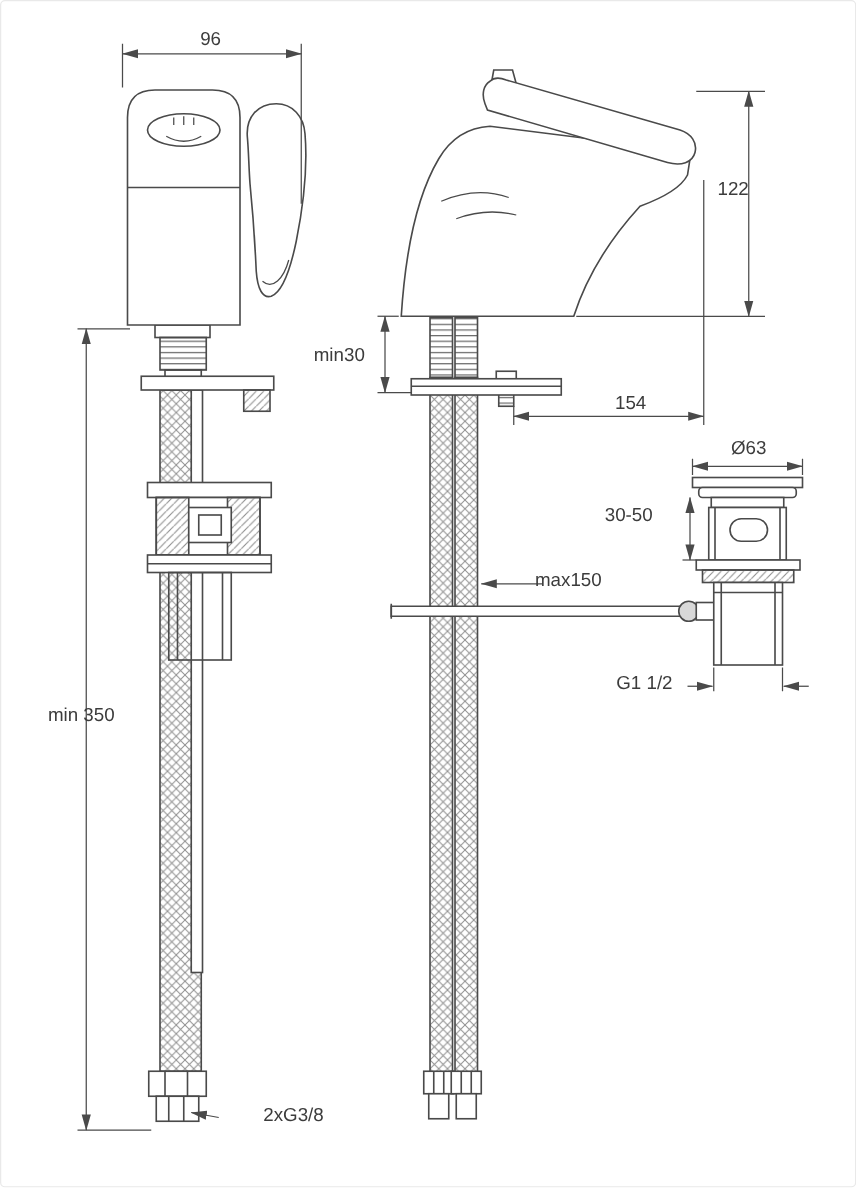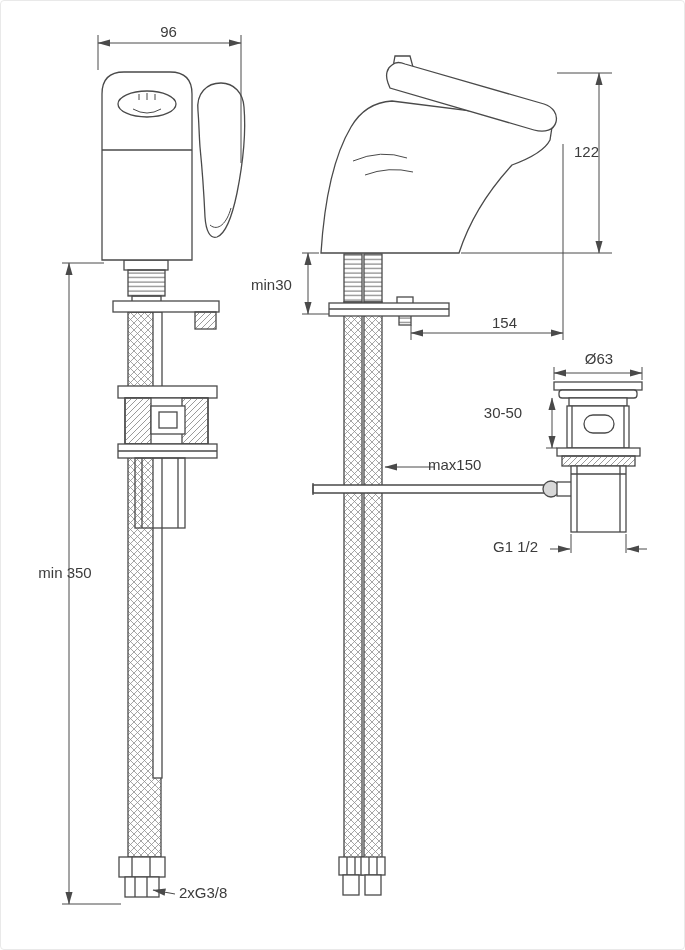--- a/index.html
+++ b/index.html
@@ -164,15 +164,15 @@
 <div class="dim-label" style="left:28px;top:564px;width:72px;text-align:center">min 350</div>
 
 <div class="dim-label" style="left:427px;top:456px;width:70px;text-align:left">max150</div>
 
 <div class="dim-label" style="left:570px;top:350px;width:56px;text-align:center">Ø63</div>
 
 <div class="dim-label" style="left:479px;top:404px;width:46px;text-align:center">30-50</div>
 
 <div class="dim-label" style="left:492px;top:538px;width:52px;text-align:left">G1 1/2</div>
 
-<div class="dim-label" style="left:178px;top:884px;width:80px;text-align:left">2xG3/8</div>
+<div class="dim-label" style="left:178px;top:884px;width:80px;text-align:right">2xG3/8</div>
 
 </div>
 
 </body></html>

